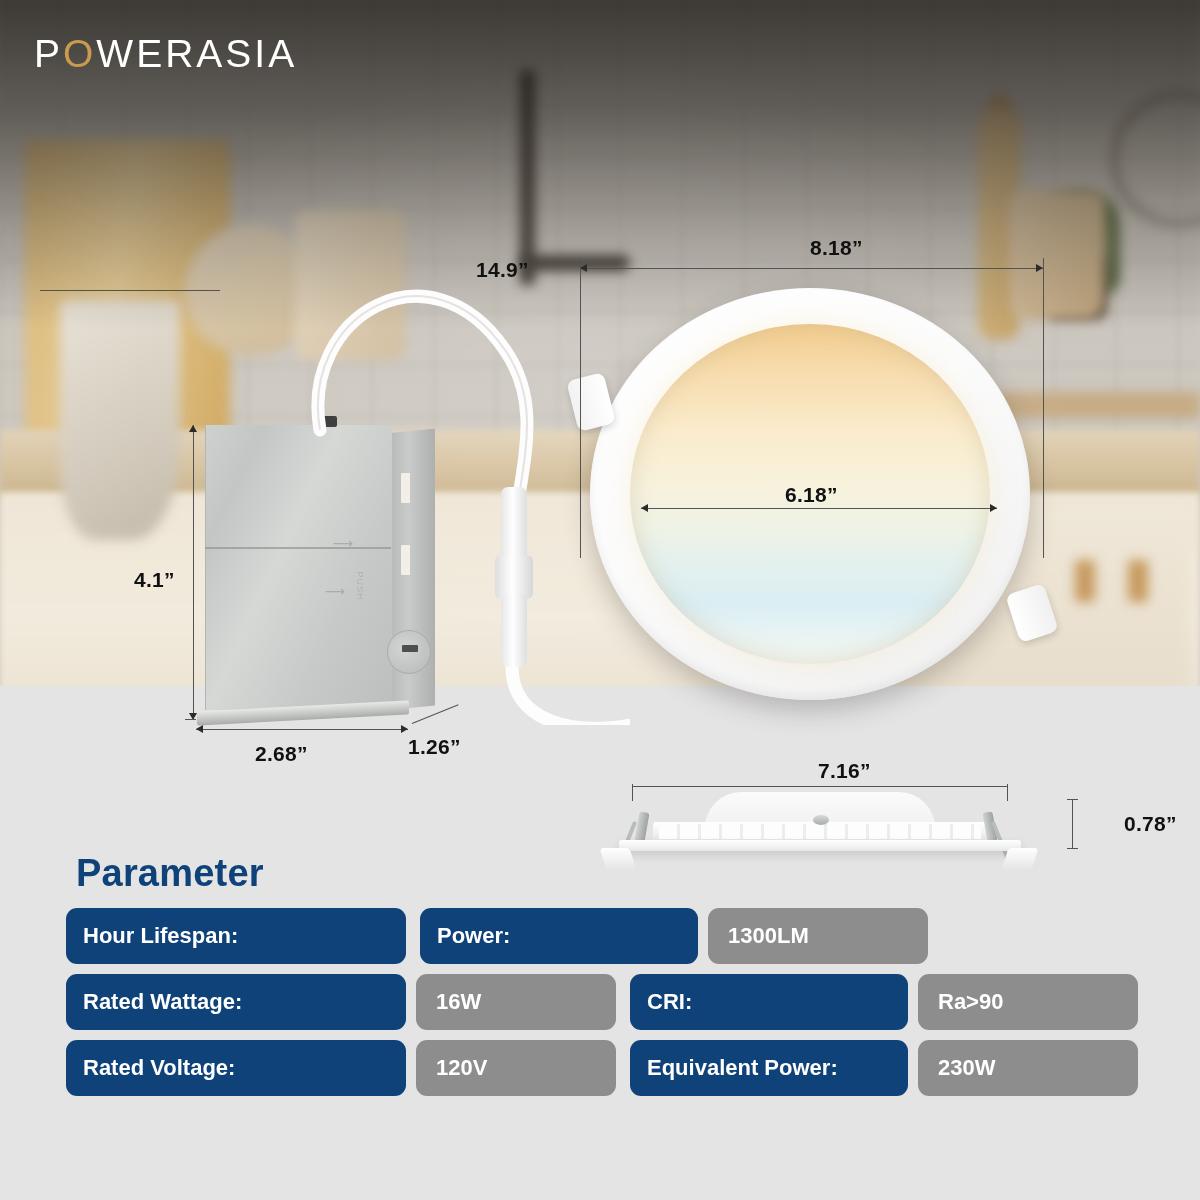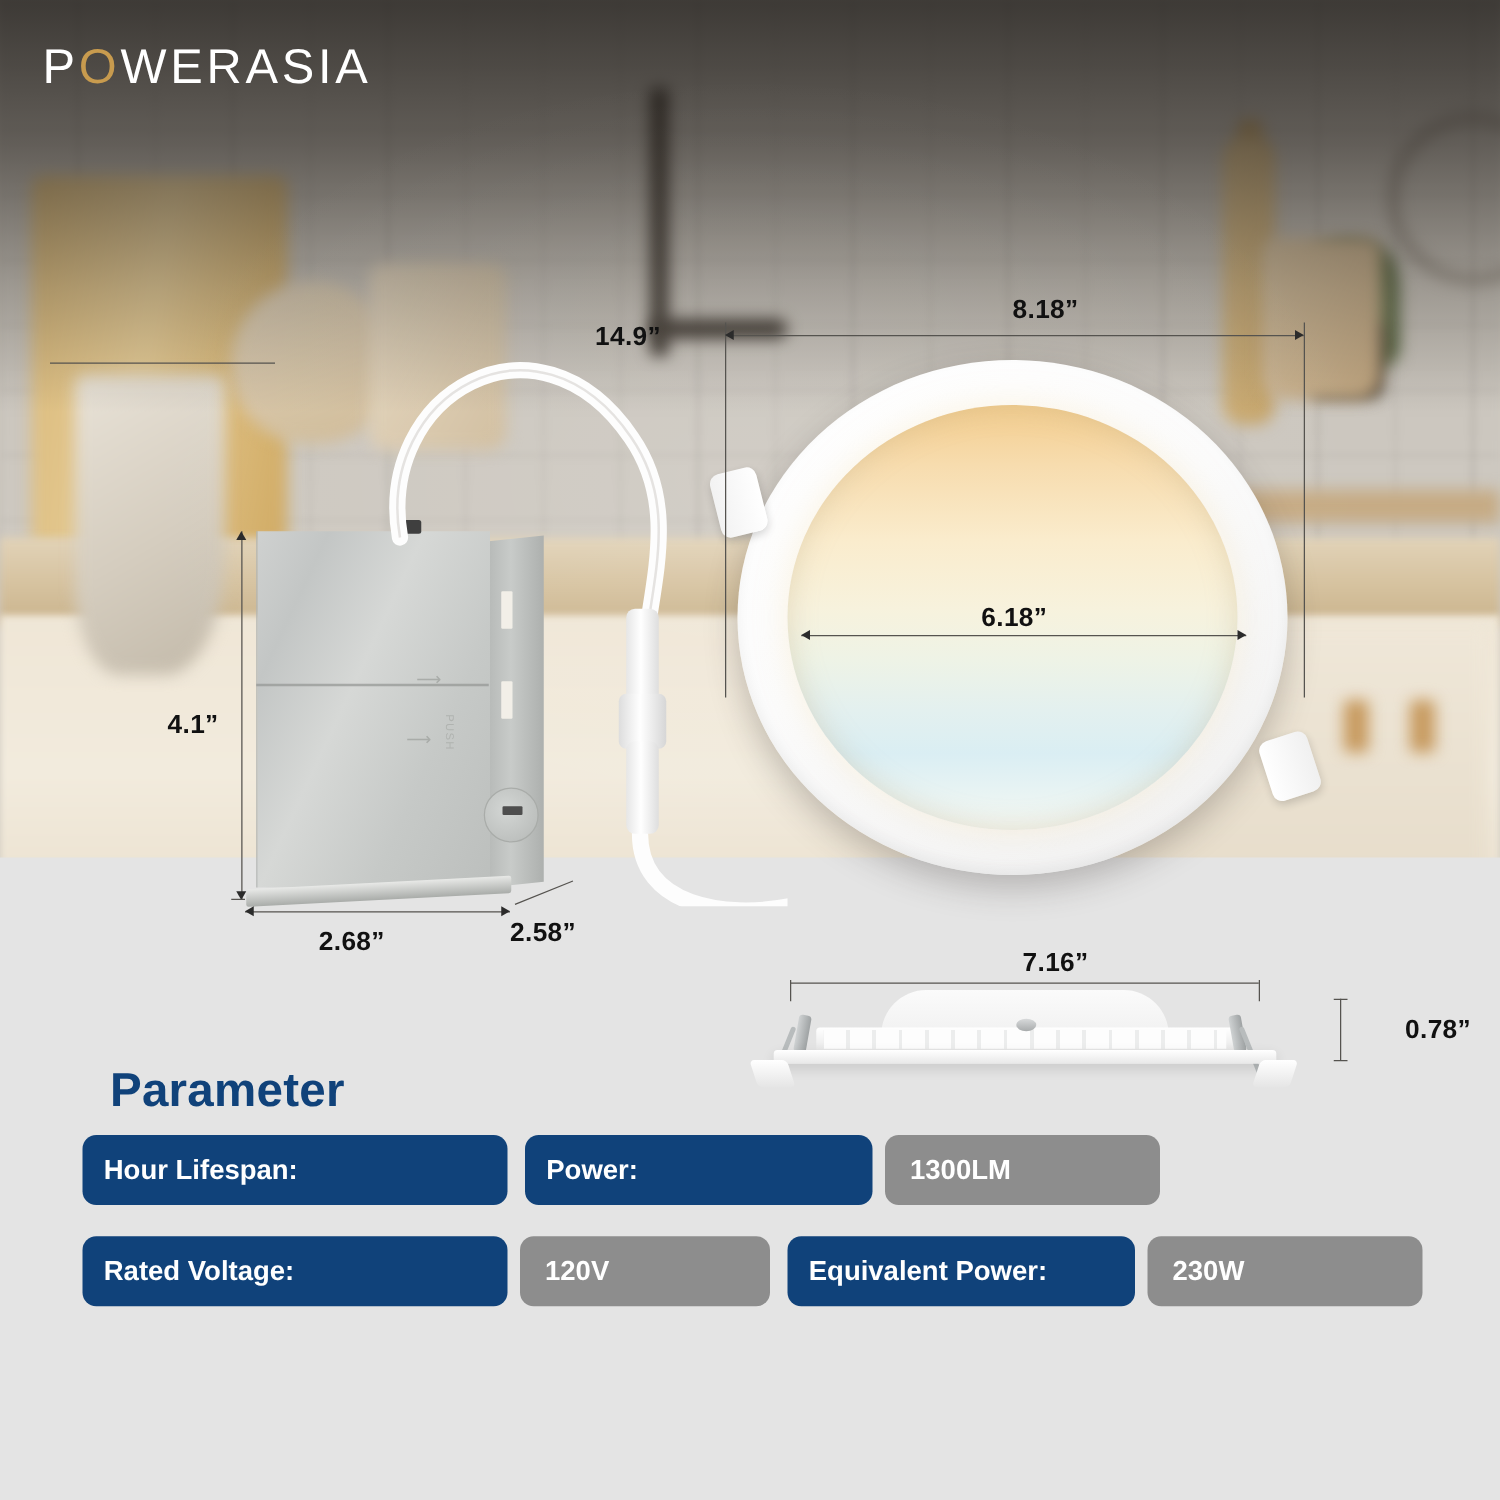--- a/index.html
+++ b/index.html
@@ -155,23 +155,23 @@
 
   
   .logo{position:absolute;left:34px;top:32px;font-size:39px;letter-spacing:3px;color:#ffffff;
     font-weight:300;font-family:"Liberation Sans", sans-serif;}
   .logo .o{color:#c89b4e;}
   .title{position:absolute;left:0;top:100px;width:1200px;text-align:center;
     color:#ffffff;font-size:62px;font-weight:bold;letter-spacing:-.5px;
     text-shadow:0 2px 10px rgba(0,0,0,.30);}
 
   
-  .param-head{position:absolute;left:88px;top:852px;color:#10427a;font-size:38px;font-weight:bold;letter-spacing:.2px;}
+  .param-head{position:absolute;left:76px;top:852px;color:#10427a;font-size:38px;font-weight:bold;letter-spacing:.2px;}
   .table{position:absolute;left:66px;top:908px;width:1072px;}
-  .trow{display:flex;align-items:center;margin-bottom:25px;height:56px;}
+  .trow{display:flex;align-items:center;margin-bottom:10px;height:56px;}
   .pill-label{background:#10427a;border-radius:11px;height:56px;display:flex;align-items:center;
     padding-left:17px;box-sizing:border-box;color:#fff;font-size:22px;font-weight:bold;}
   .pill-value{background:#8d8d8d;border-radius:11px;height:56px;display:flex;align-items:center;
     padding-left:20px;box-sizing:border-box;color:#fff;font-size:22px;font-weight:bold;}
   .c-l1{width:340px;}
   .c-v1{width:200px;margin-left:10px;}
   .c-l2{width:278px;margin-left:14px;}
   .c-v2{width:220px;margin-left:10px;}
   .cct-label{width:215px;}
   .cct-value{width:847px;margin-left:10px;justify-content:center;padding-left:0;}
@@ -277,21 +277,21 @@
   <div class="arrow-d" style="left:189px;top:713px;"></div>
   <div class="tick-h" style="left:185px;top:719px;"></div>
   <div class="dim-label" style="left:134px;top:568px;">4.1”</div>
 
   <div class="dim-line-h" style="left:196px;top:729px;width:212px;"></div>
   <div class="arrow-l" style="left:196px;top:725px;"></div>
   <div class="arrow-r" style="left:401px;top:725px;"></div>
   <div class="dim-label" style="left:255px;top:742px;">2.68”</div>
 
   <div class="dim-line-h" style="left:412px;top:723px;width:50px;transform:rotate(-22deg);transform-origin:left center;"></div>
-  <div class="dim-label" style="left:408px;top:735px;">2.58”</div>
+  <div class="dim-label" style="left:408px;top:735px;">1.26”</div>
 
   <div class="dim-line-v" style="left:632px;top:784px;height:17px;"></div>
   <div class="dim-line-v" style="left:1007px;top:784px;height:17px;"></div>
   <div class="dim-line-h" style="left:632px;top:786px;width:375px;"></div>
   <div class="dim-label" style="left:818px;top:759px;">7.16”</div>
 
   <div class="dim-line-v" style="left:1072px;top:799px;height:49px;"></div>
   <div class="tick-h" style="left:1067px;top:799px;"></div>
   <div class="tick-h" style="left:1067px;top:848px;"></div>
   <div class="dim-label" style="left:1088px;top:812px;margin-left:36px;">0.78”</div>
@@ -302,20 +302,26 @@
   <div class="param-head">Parameter</div>
 
   <div class="table">
 
     <div class="trow">
       <div class="pill-label c-l1">Hour Lifespan:</div>
       <div class="pill-label c-l2">Power:</div>
       <div class="pill-value c-v2">1300LM</div>
     </div>
 
+    <div class="trow">
+      <div class="pill-label c-l1">Rated Wattage:</div>
+      <div class="pill-value c-v1">16W</div>
+      <div class="pill-label c-l2">CRI:</div>
+      <div class="pill-value c-v2">Ra&gt;90</div>
+    </div>
 
     <div class="trow">
       <div class="pill-label c-l1">Rated Voltage:</div>
       <div class="pill-value c-v1">120V</div>
       <div class="pill-label c-l2">Equivalent Power:</div>
       <div class="pill-value c-v2">230W</div>
     </div>
 
 
   </div>

